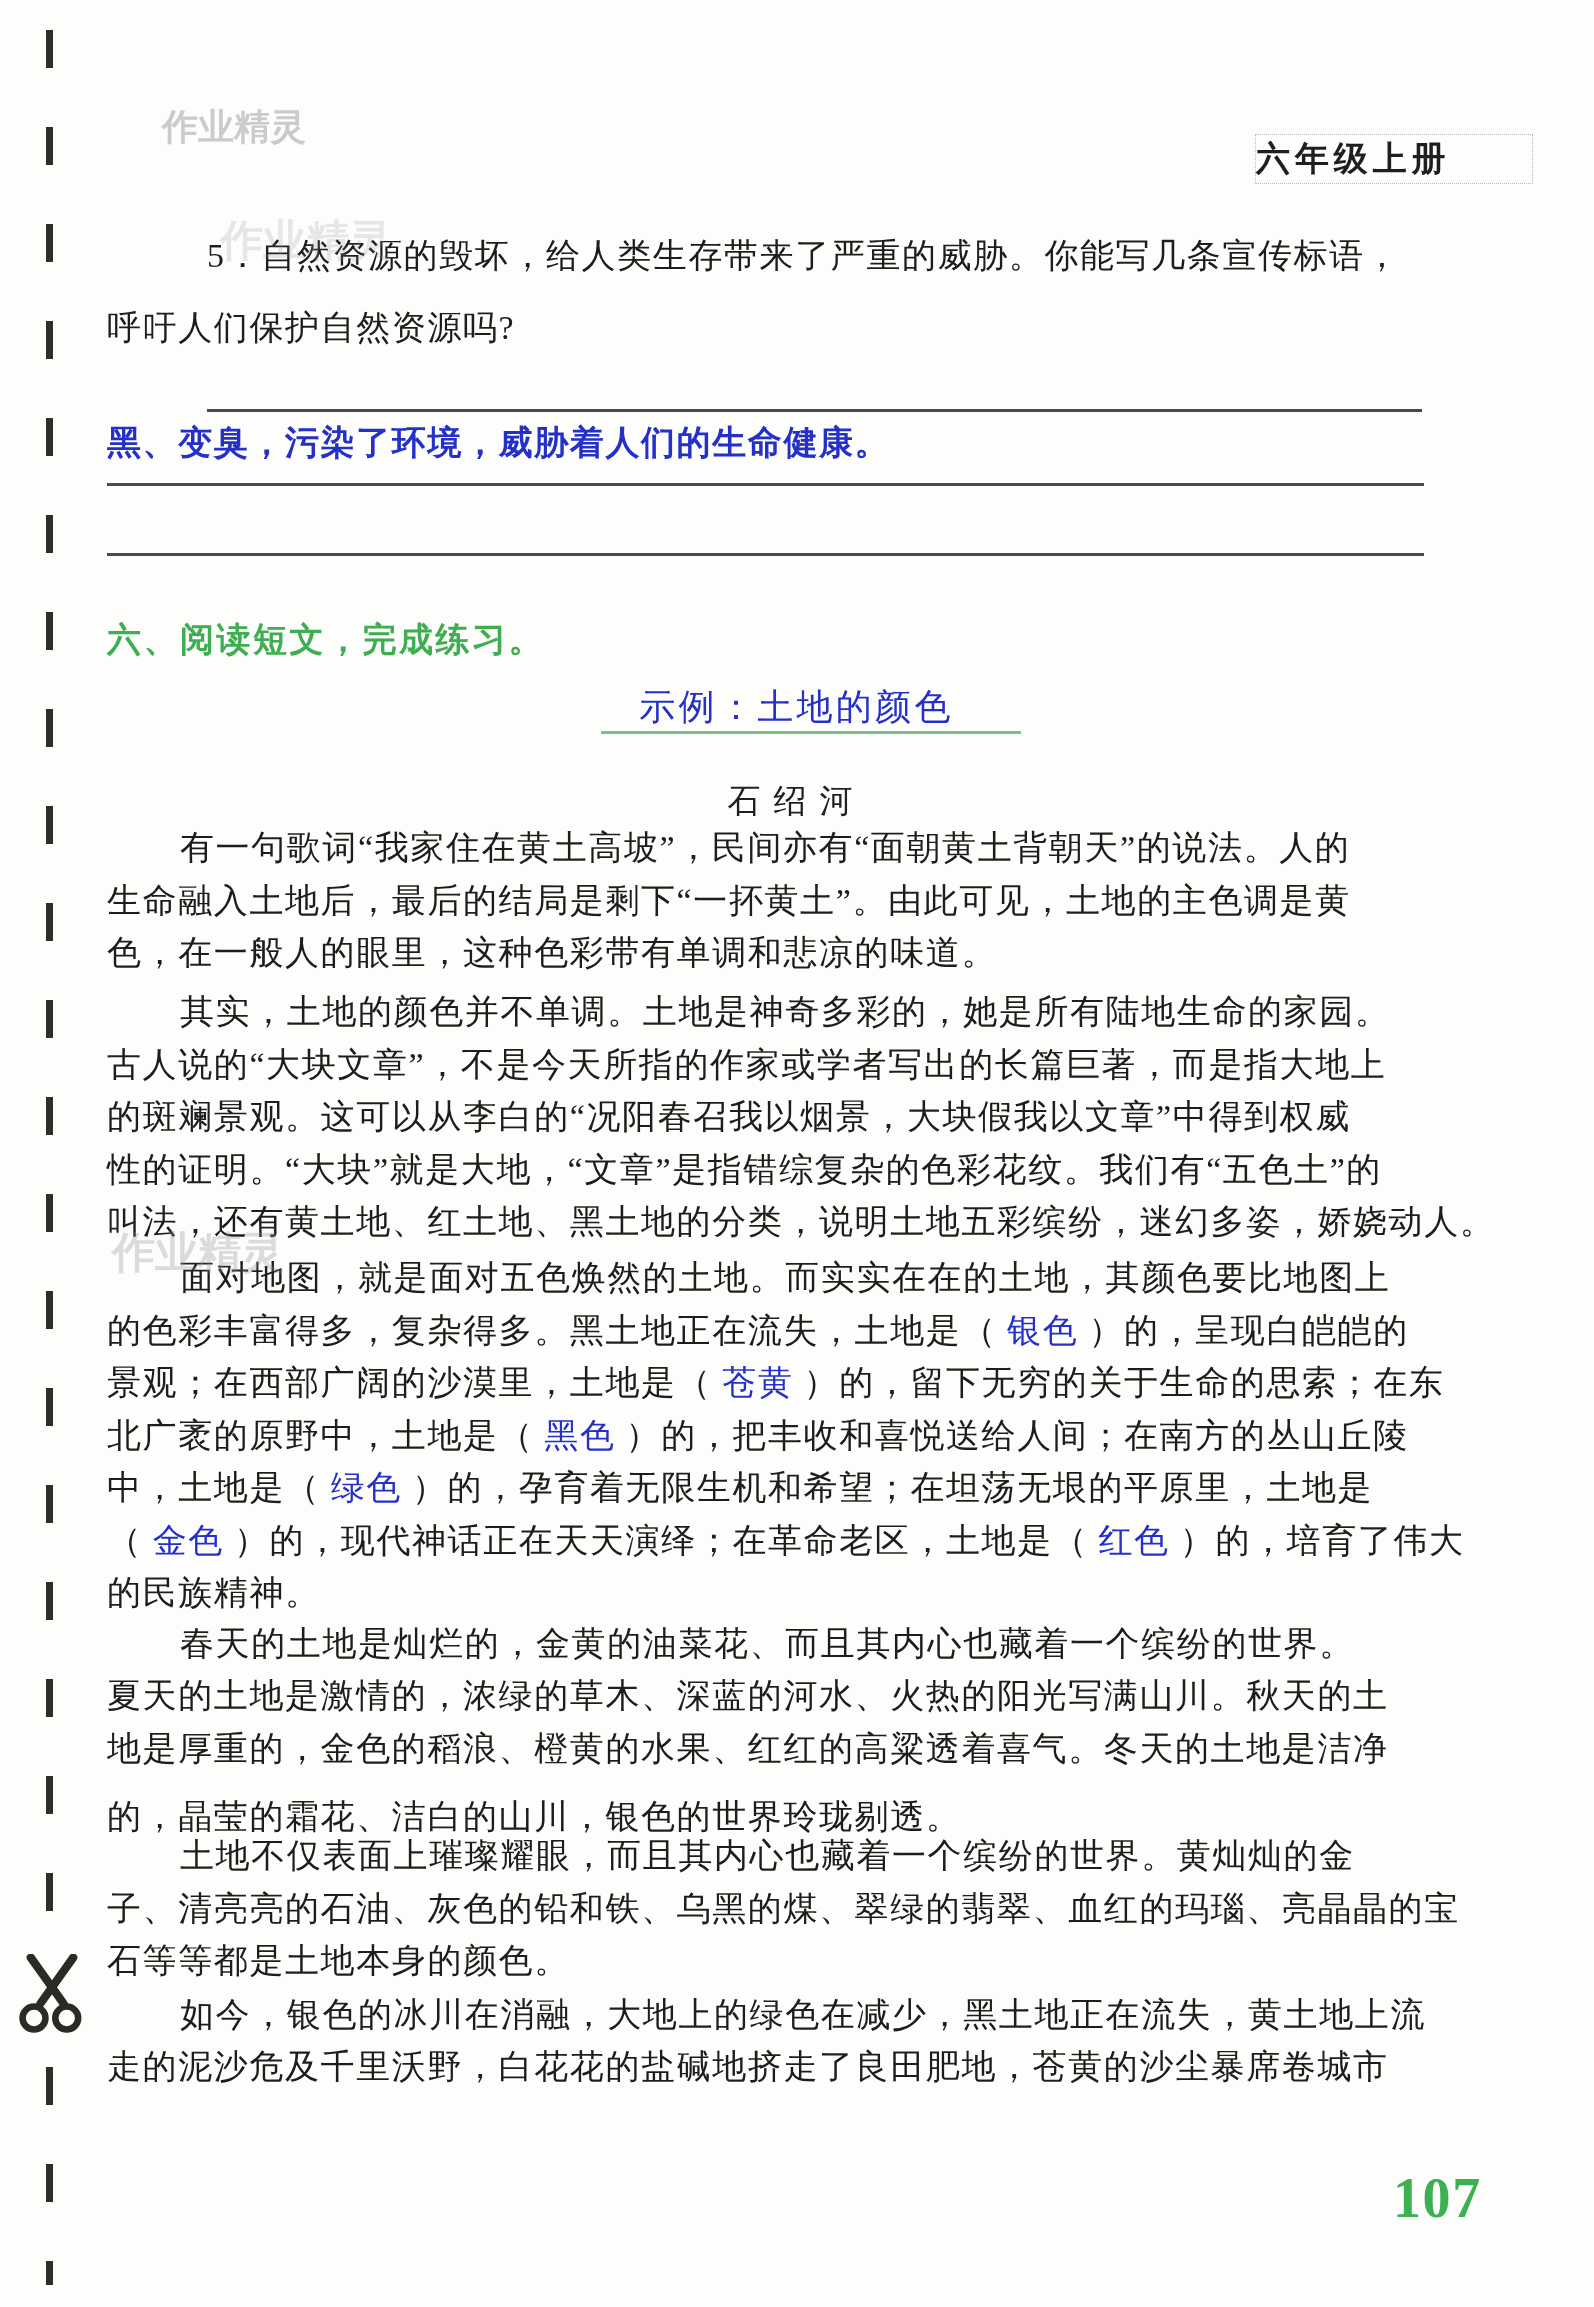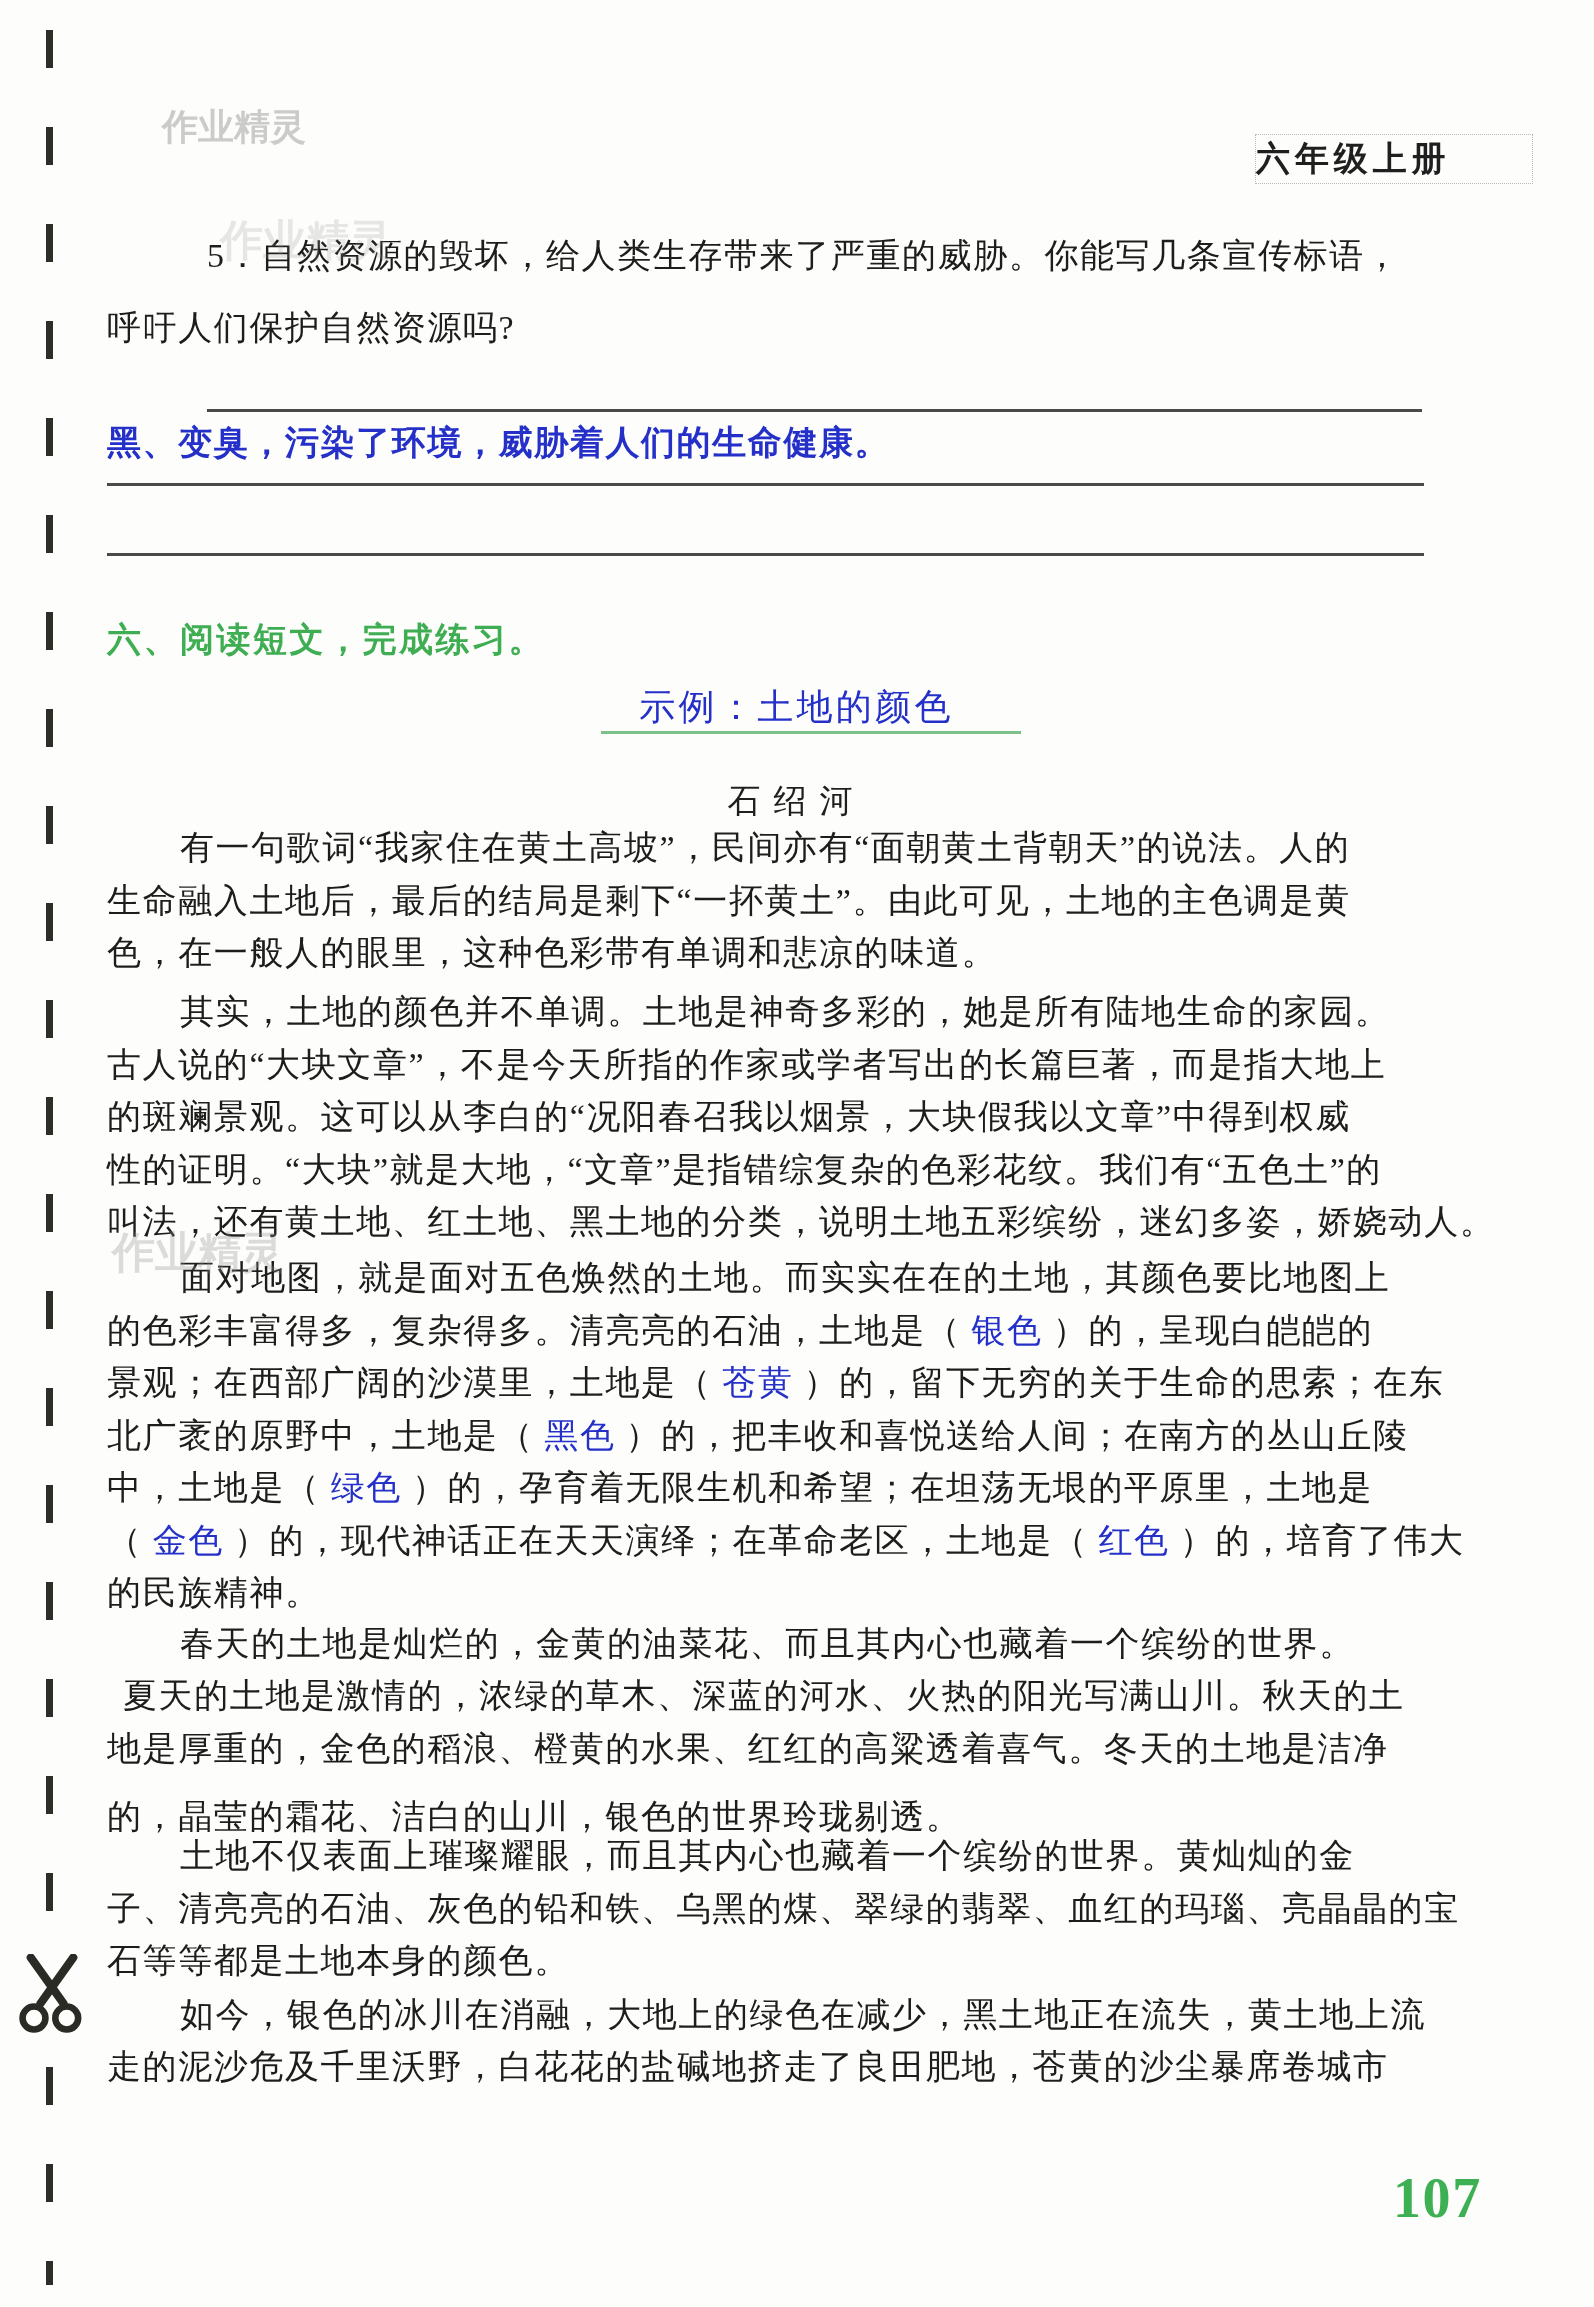--- a/index.html
+++ b/index.html
@@ -103,28 +103,28 @@
   <div id="passage">
       <div class="p-line" style="left: 180px; top: 828px;"><span>有一句歌词“我家住在黄土高坡”，民间亦有“面朝黄土背朝天”的说法。人的</span></div>
       <div class="p-line" style="left: 107px; top: 881px;"><span>生命融入土地后，最后的结局是剩下“一抔黄土”。由此可见，土地的主色调是黄</span></div>
       <div class="p-line" style="left: 107px; top: 933px;"><span>色，在一般人的眼里，这种色彩带有单调和悲凉的味道。</span></div>
       <div class="p-line" style="left: 180px; top: 992px;"><span>其实，土地的颜色并不单调。土地是神奇多彩的，她是所有陆地生命的家园。</span></div>
       <div class="p-line" style="left: 107px; top: 1045px;"><span>古人说的“大块文章”，不是今天所指的作家或学者写出的长篇巨著，而是指大地上</span></div>
       <div class="p-line" style="left: 107px; top: 1097px;"><span>的斑斓景观。这可以从李白的“况阳春召我以烟景，大块假我以文章”中得到权威</span></div>
       <div class="p-line" style="left: 107px; top: 1150px;"><span>性的证明。“大块”就是大地，“文章”是指错综复杂的色彩花纹。我们有“五色土”的</span></div>
       <div class="p-line" style="left: 107px; top: 1202px;"><span>叫法，还有黄土地、红土地、黑土地的分类，说明土地五彩缤纷，迷幻多姿，娇娆动人。</span></div>
       <div class="p-line" style="left: 180px; top: 1258px;"><span>面对地图，就是面对五色焕然的土地。而实实在在的土地，其颜色要比地图上</span></div>
-      <div class="p-line" style="left: 107px; top: 1311px;"><span>的色彩丰富得多，复杂得多。清亮亮的石油，土地是（ </span><span class="blue-fill">银色</span><span> ）的，呈现白皑皑的</span></div>
+      <div class="p-line" style="left: 107px; top: 1311px;"><span>的色彩丰富得多，复杂得多。黑土地正在流失，土地是（ </span><span class="blue-fill">银色</span><span> ）的，呈现白皑皑的</span></div>
       <div class="p-line" style="left: 107px; top: 1363px;"><span>景观；在西部广阔的沙漠里，土地是（ </span><span class="blue-fill">苍黄</span><span> ）的，留下无穷的关于生命的思索；在东</span></div>
       <div class="p-line" style="left: 107px; top: 1416px;"><span>北广袤的原野中，土地是（ </span><span class="blue-fill">黑色</span><span> ）的，把丰收和喜悦送给人间；在南方的丛山丘陵</span></div>
       <div class="p-line" style="left: 107px; top: 1468px;"><span>中，土地是（ </span><span class="blue-fill">绿色</span><span> ）的，孕育着无限生机和希望；在坦荡无垠的平原里，土地是</span></div>
       <div class="p-line" style="left: 107px; top: 1521px;"><span>（ </span><span class="blue-fill">金色</span><span> ）的，现代神话正在天天演绎；在革命老区，土地是（ </span><span class="blue-fill">红色</span><span> ）的，培育了伟大</span></div>
       <div class="p-line" style="left: 107px; top: 1573px;"><span>的民族精神。</span></div>
       <div class="p-line" style="left: 180px; top: 1624px;"><span>春天的土地是灿烂的，金黄的油菜花、而且其内心也藏着一个缤纷的世界。</span></div>
-      <div class="p-line" style="left: 123px; top: 1676px;"><span>夏天的土地是激情的，浓绿的草木、深蓝的河水、火热的阳光写满山川。秋天的土</span></div>
+      <div class="p-line" style="left: 107px; top: 1676px;"><span>夏天的土地是激情的，浓绿的草木、深蓝的河水、火热的阳光写满山川。秋天的土</span></div>
       <div class="p-line" style="left: 107px; top: 1729px;"><span>地是厚重的，金色的稻浪、橙黄的水果、红红的高粱透着喜气。冬天的土地是洁净</span></div>
       <div class="p-line" style="left: 107px; top: 1781px; margin-top: 16px;"><span>的，晶莹的霜花、洁白的山川，银色的世界玲珑剔透。</span></div>
       <div class="p-line" style="left: 180px; top: 1836px;"><span>土地不仅表面上璀璨耀眼，而且其内心也藏着一个缤纷的世界。黄灿灿的金</span></div>
       <div class="p-line" style="left: 107px; top: 1889px;"><span>子、清亮亮的石油、灰色的铅和铁、乌黑的煤、翠绿的翡翠、血红的玛瑙、亮晶晶的宝</span></div>
       <div class="p-line" style="left: 107px; top: 1941px;"><span>石等等都是土地本身的颜色。</span></div>
       <div class="p-line" style="left: 180px; top: 1995px;"><span>如今，银色的冰川在消融，大地上的绿色在减少，黑土地正在流失，黄土地上流</span></div>
       <div class="p-line" style="left: 107px; top: 2047px;"><span>走的泥沙危及千里沃野，白花花的盐碱地挤走了良田肥地，苍黄的沙尘暴席卷城市</span></div>
     </div>
 
   <div id="watermarks">

